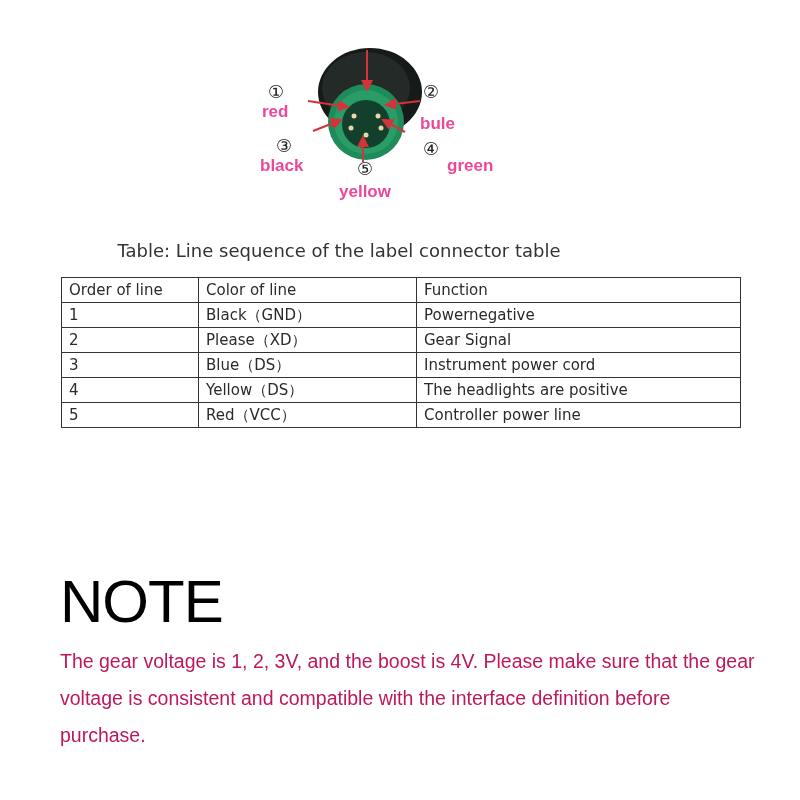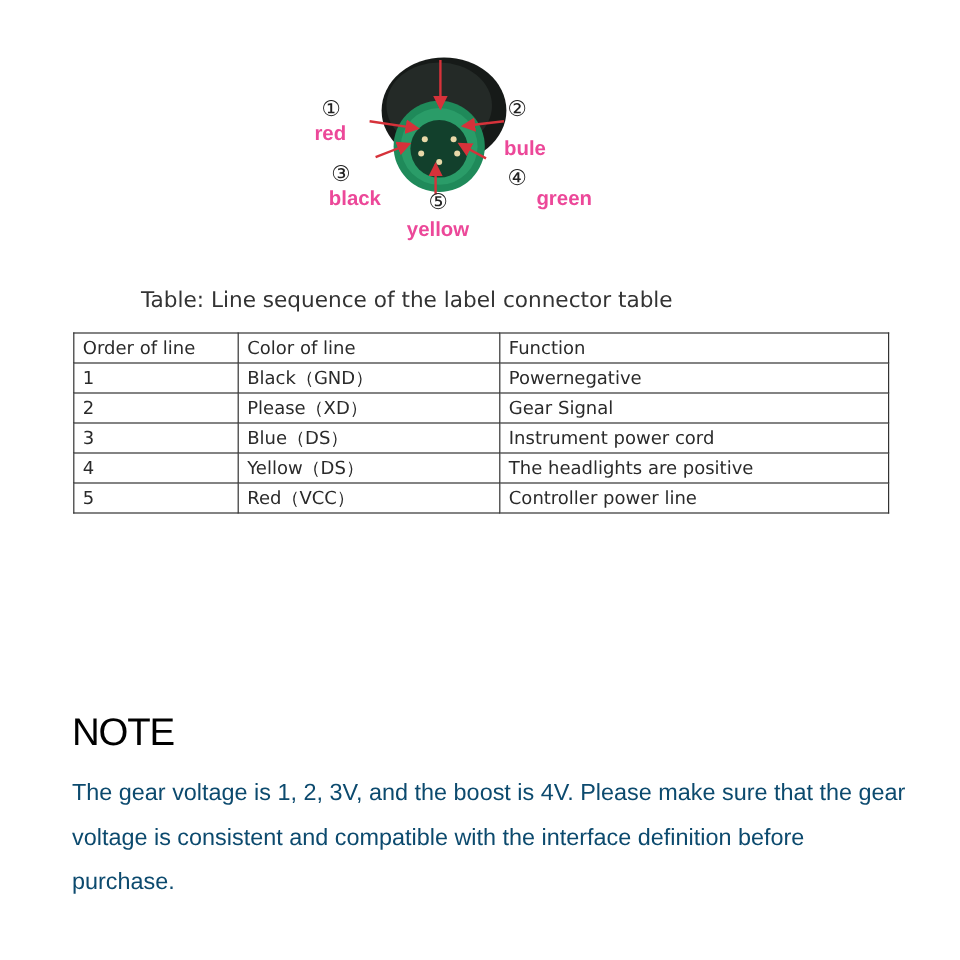--- a/index.html
+++ b/index.html
@@ -11,22 +11,22 @@
   .pin-num { position: absolute; font-family: "DejaVu Sans", sans-serif; font-size: 18px; color: #222; line-height: 1; }
 
   .table-caption { position: absolute; left: 0; width: 668px; top: 240px; text-align: center; font-family: "DejaVu Sans", sans-serif; font-size: 18px; color: #333; }
   .table-caption span { display: inline-block; margin-left: 10px; }
 
   table.conn { position: absolute; left: 61px; top: 277px; width: 680px; border-collapse: collapse; font-family: "DejaVu Sans", sans-serif; font-size: 15px; color: #2a2a2a; }
   table.conn td { border: 1.5px solid #333; height: 24px; padding: 0 0 0 7px; vertical-align: middle; line-height: 1; }
   table.conn td.c1 { width: 129px; }
   table.conn td.c2 { width: 210px; }
 
-  .note-title { position: absolute; left: 60px; top: 594px; font-family: "Liberation Sans", sans-serif; font-size: 32px; color: #000; line-height: 1; letter-spacing: -1px; }
-  .note-body { position: absolute; left: 60px; top: 643px; width: 700px; font-family: "Liberation Sans", sans-serif; font-size: 19.5px; color: #0c4a6e; line-height: 37px; }
+  .note-title { position: absolute; left: 60px; top: 572px; font-family: "Liberation Sans", sans-serif; font-size: 60px; color: #000; line-height: 1; letter-spacing: -1px; }
+  .note-body { position: absolute; left: 60px; top: 643px; width: 700px; font-family: "Liberation Sans", sans-serif; font-size: 19.5px; color: #be185d; line-height: 37px; }
 </style>
 </head>
 <body>
 
 <div class="diagram">
   <svg class="connector-svg" width="230" height="170" viewBox="0 0 230 170">
     <defs>
       <marker id="ah" markerWidth="6" markerHeight="6" refX="5" refY="3" orient="auto">
         <path d="M0,0 L6,3 L0,6 z" fill="#d6323a"></path>
       </marker>
@@ -54,21 +54,21 @@
     <line x1="113" y1="122" x2="113" y2="97" stroke="#d6323a" stroke-width="2" marker-end="url(#ah)"></line>
   </svg>
 
   <span class="pin-num" style="left:18px; top:43px;">①</span>
   <span class="pin-label" style="left:12px; top:63px;">red</span>
 
   <span class="pin-num" style="left:173px; top:43px;">②</span>
   <span class="pin-label" style="left:170px; top:63px;margin-top:12px;">bule</span>
 
   <span class="pin-num" style="left:26px; top:97px;">③</span>
-  <span class="pin-label" style="left:24px; top:117px;">black</span>
+  <span class="pin-label" style="left:10px; top:117px;">black</span>
 
   <span class="pin-num" style="left:173px; top:100px;">④</span>
   <span class="pin-label" style="left:162px; top:117px;margin-left:35px;">green</span>
 
   <span class="pin-num" style="left:107px; top:120px;">⑤</span>
   <span class="pin-label" style="left:89px; top:143px;">yellow</span>
 </div>
 
 <div class="table-caption">
   <span>Table: Line sequence of the label connector table</span>

